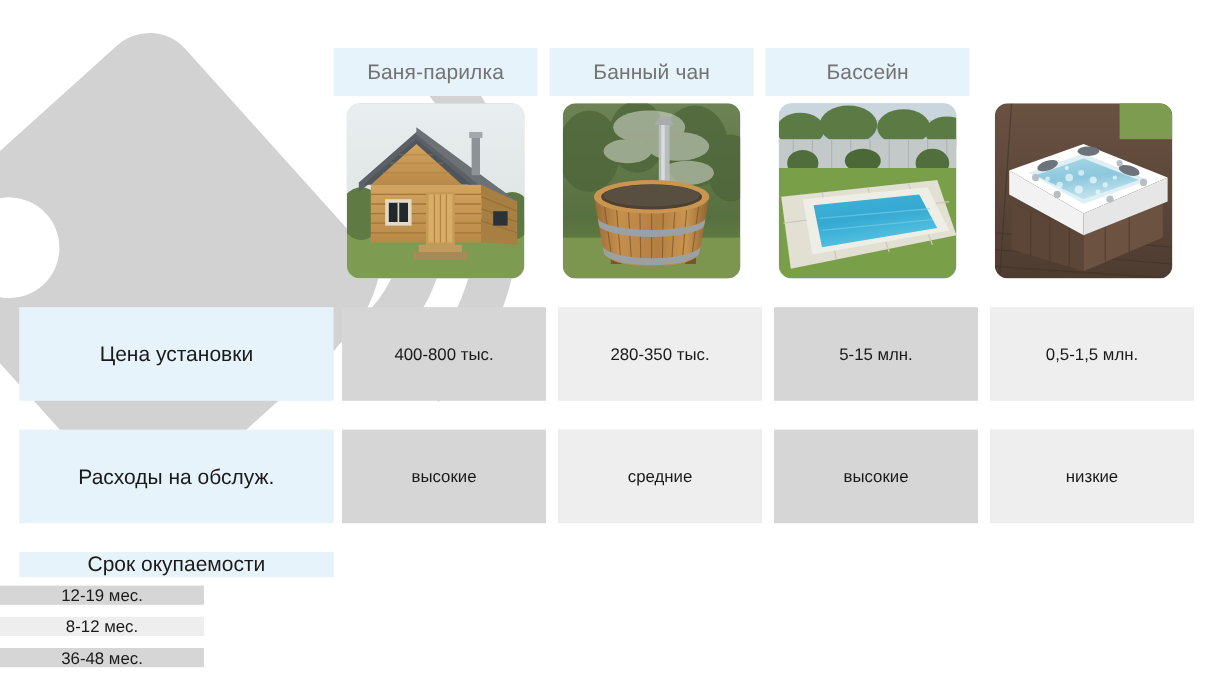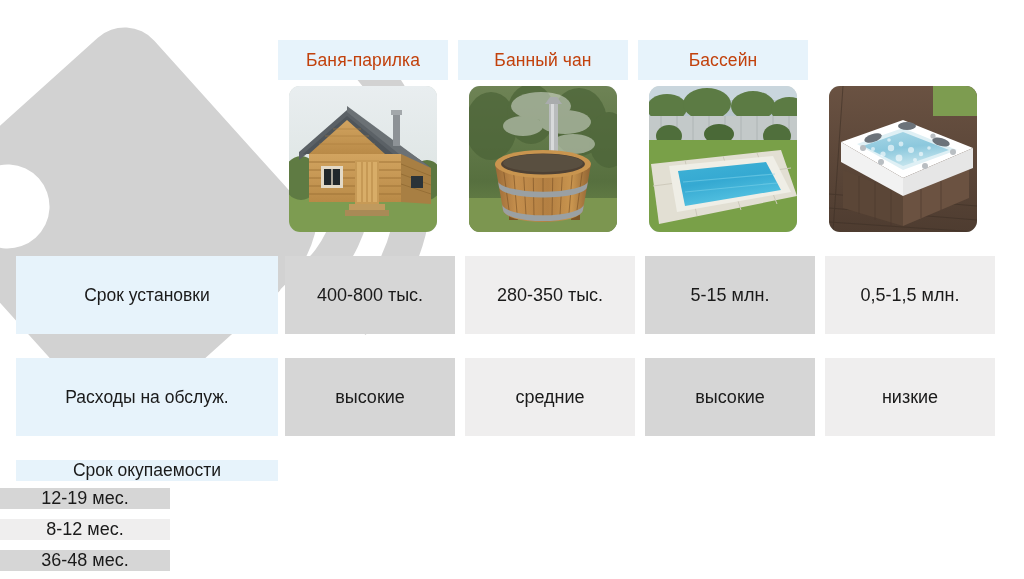--- a/index.html
+++ b/index.html
@@ -66,21 +66,21 @@
 
   
   #header-row {
     top: 40px;
     height: 34px;
   }
   #header-row .cell-data {
     background: #e7f3fb;
     height: 40px;
     font-size: 17.5px;
-    color: #c2410c;
+    color: #737373;
     letter-spacing: 0.1px;
   }
   #header-row .gap { width: 10px; flex: 0 0 10px; background: transparent; }
 
   
   #image-row {
     top: 86px;
     height: 146px;
   }
   #image-row .img-cell {
@@ -109,21 +109,21 @@
   #data-row-2 { top: 460px; flex-direction: column; }
 
   .data-row .cell-label {
     height: 78px;
     background: #e7f3fb;
     font-size: 17.5px;
     color: #1a1a1a;
   }
   .data-row .cell-data {
     height: 78px;
-    font-size: 18px;
+    font-size: 14px;
     color: #1a1a1a;
     text-align: center;
   }
   .data-row .cell-data.shade-dark { background: #d6d6d6; }
   .data-row .cell-data.shade-light { background: #efeeee; }
   .data-row .gap { width: 10px; flex: 0 0 10px; background: transparent; }
   .data-row .pre-gap { width: 7px; flex: 0 0 7px; background: transparent; }
 </style>
 </head>
 <body>
@@ -427,21 +427,21 @@
               <circle cx="124" cy="66" r="3"></circle>
             <circle cx="104" cy="50" r="2.6"></circle>
           </g>
         </svg>
       </div>
     </div>
   </div>
 
   <div class="grid-row data-row" id="data-row-0">
     <div class="cell-label">
-      <span>Срок установки</span>
+      <span>Цена установки</span>
     </div>
     <div class="pre-gap"></div>
     <div class="cell-data shade-dark">
       <span>400-800 тыс.</span>
     </div>
     <div class="gap"></div>
     <div class="cell-data shade-light">
       <span>280-350 тыс.</span>
     </div>
     <div class="gap"></div>

